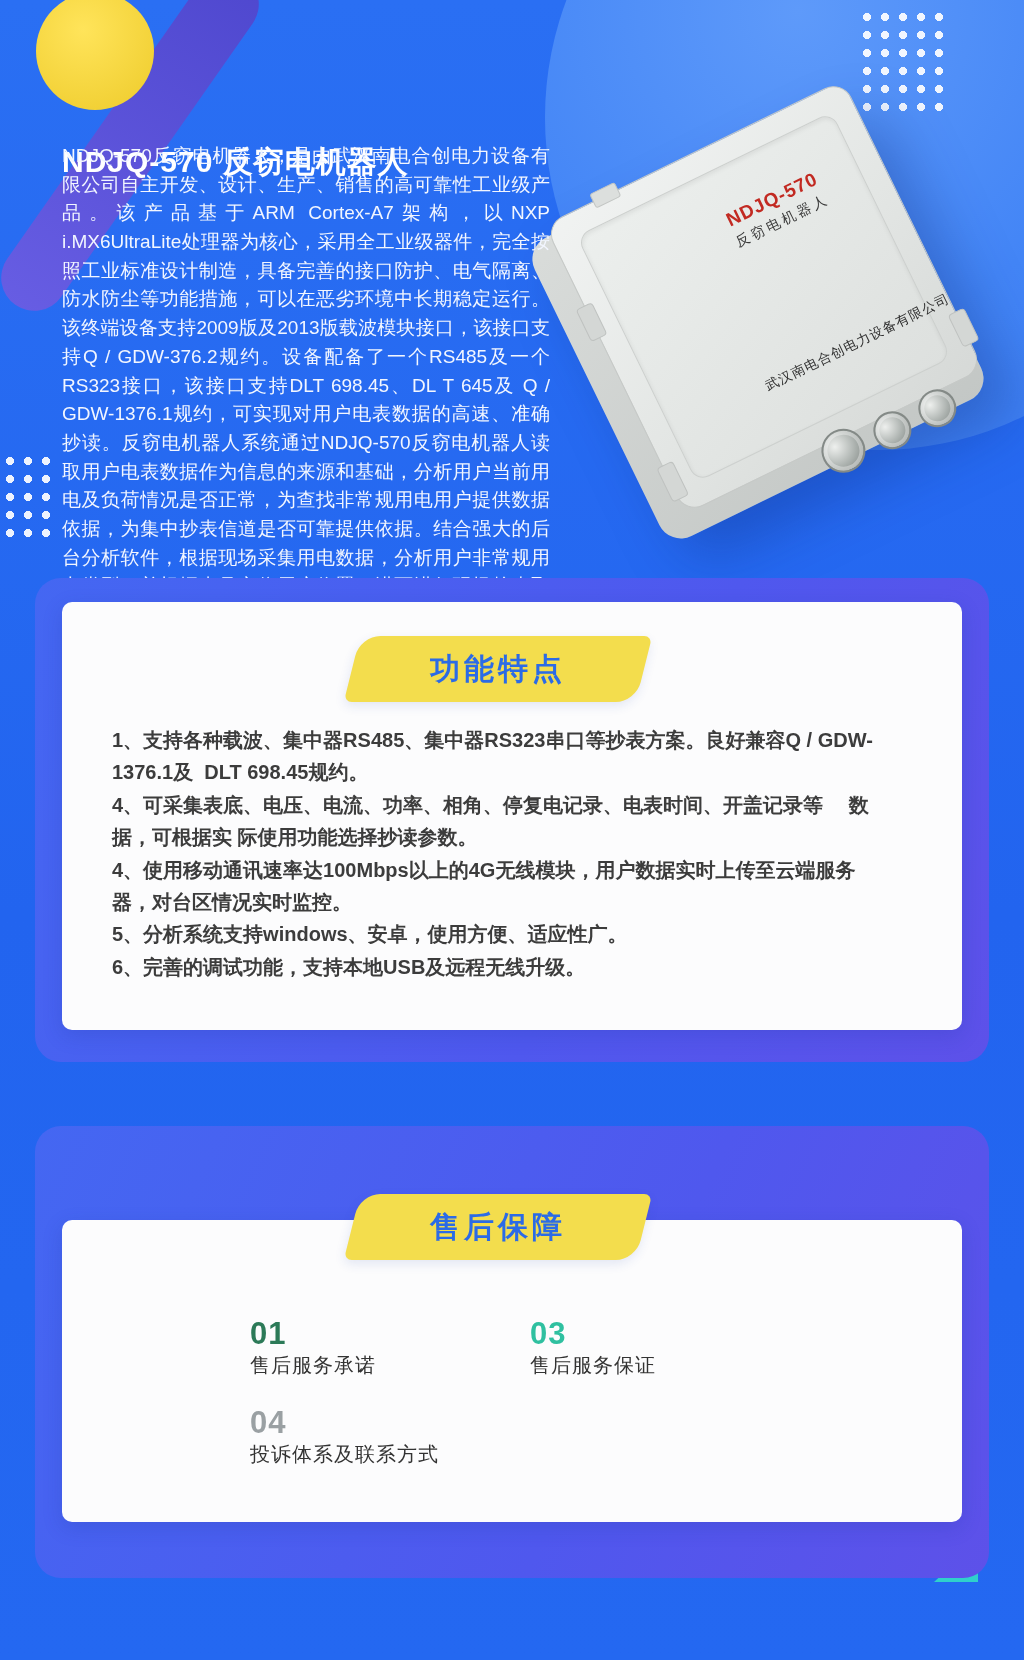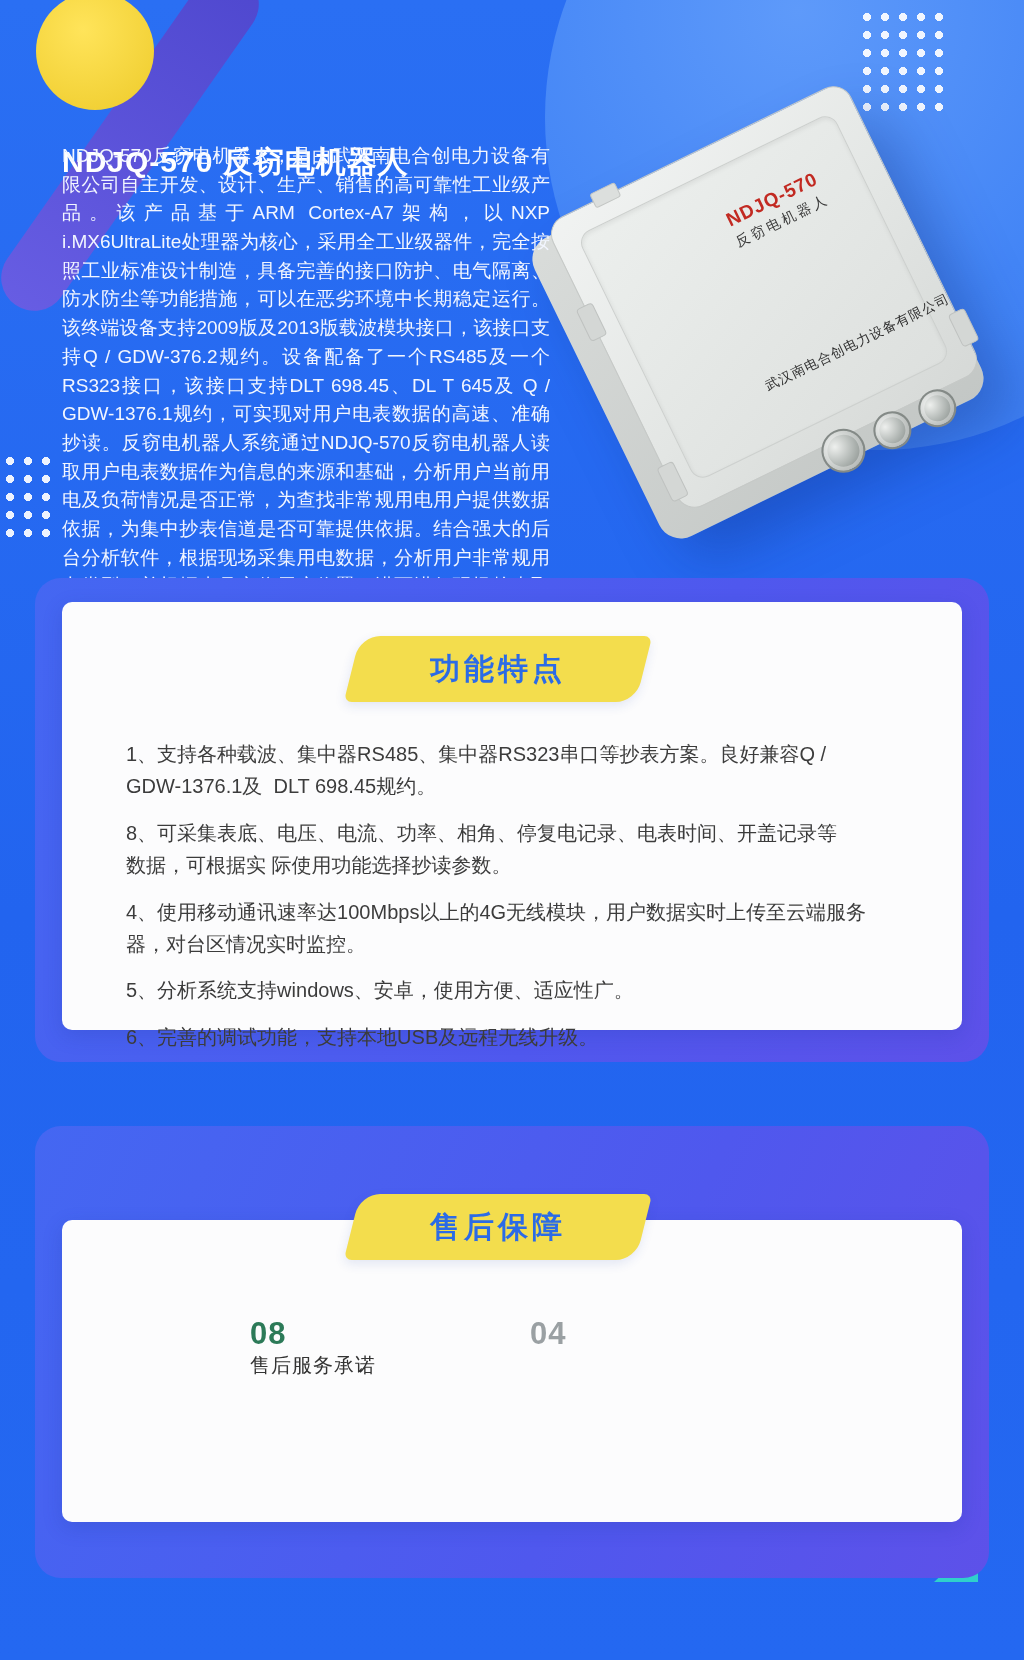--- a/index.html
+++ b/index.html
@@ -120,21 +120,21 @@
   }
   .banner-1{ top:636px; }
   .banner-2{ top:1194px; }
   .banner span{
     transform:skewX(14deg); color:#2b6be6; font-size:30px; font-weight:700; letter-spacing:4px;
   }
   .feature-list{
     position:absolute; left:112px; top:724px; width:782px;
     color:#3c3c3c; font-size:20px; line-height:1.62;
   }
-  .feature-list p{ margin:14px; white-space:pre-wrap; }
+  .feature-list p{ margin:0; white-space:pre-wrap;font-weight:bold; }
   
   .as-grid{
     position:absolute; left:250px; top:1316px;
     display:grid; grid-template-columns:280px 320px; row-gap:26px;
   }
   .as-num{ font-size:31px; font-weight:700; letter-spacing:1px; }
   .as-label{ color:#333333; font-size:20px; letter-spacing:1px; }
 </style>
 </head>
 <body>
@@ -170,34 +170,39 @@
   <div class="hero-title">NDJQ-570 反窃电机器人</div>
   <div class="hero-intro">NDJQ-570反窃电机器人，是由武汉南电合创电力设备有限公司自主开发、设计、生产、销售的高可靠性工业级产品。该产品基于ARM Cortex-A7架构，以NXP i.MX6UltraLite处理器为核心，采用全工业级器件，完全按照工业标准设计制造，具备完善的接口防护、电气隔离、防水防尘等功能措施，可以在恶劣环境中长期稳定运行。 该终端设备支持2009版及2013版载波模块接口，该接口支持Q / GDW-376.2规约。设备配备了一个RS485及一个RS323接口，该接口支持DLT 698.45、DL T 645及 Q / GDW-1376.1规约，可实现对用户电表数据的高速、准确抄读。反窃电机器人系统通过NDJQ-570反窃电机器人读取用户电表数据作为信息的来源和基础，分析用户当前用电及负荷情况是否正常，为查找非常规用电用户提供数据依据，为集中抄表信道是否可靠提供依据。结合强大的后台分析软件，根据现场采集用电数据，分析用户非常规用电类型，并根据表号定位用户位置，进而进行现场核查取证，确定异常用电嫌疑户。</div>
 
   <div class="backing backing-1"></div>
   <div class="white-card white-1"></div>
   <div class="banner banner-1">
     <span>功能特点</span>
   </div>
   <div class="feature-list">
     <p>1、支持各种载波、集中器RS485、集中器RS323串口等抄表方案。良好兼容Q / GDW-1376.1及  DLT 698.45规约。</p>
-    <p>8、可采集表底、电压、电流、功率、相角、停复电记录、电表时间、开盖记录等　 数据，可根据实 际使用功能选择抄读参数。</p>
+    <p>4、可采集表底、电压、电流、功率、相角、停复电记录、电表时间、开盖记录等　 数据，可根据实 际使用功能选择抄读参数。</p>
     <p>4、使用移动通讯速率达100Mbps以上的4G无线模块，用户数据实时上传至云端服务器，对台区情况实时监控。</p>
     <p>5、分析系统支持windows、安卓，使用方便、适应性广。</p>
     <p>6、完善的调试功能，支持本地USB及远程无线升级。</p>
   </div>
 
   <div class="backing backing-2"></div>
   <div class="white-card white-2"></div>
   <div class="banner banner-2">
     <span>售后保障</span>
   </div>
   <div class="as-grid">
     <div>
-      <div class="as-num" style="color: rgb(44, 122, 88);">08</div>
+      <div class="as-num" style="color: rgb(44, 122, 88);">01</div>
       <div class="as-label">售后服务承诺</div>
+    </div>
+    <div>
+      <div class="as-num" style="color: rgb(47, 192, 160);">03</div>
+      <div class="as-label">售后服务保证</div>
     </div>
     <div>
       <div class="as-num" style="color: rgb(154, 160, 163);">04</div>
+      <div class="as-label">投诉体系及联系方式</div>
     </div>
   </div>
 
 </div>
 
 </body></html>

